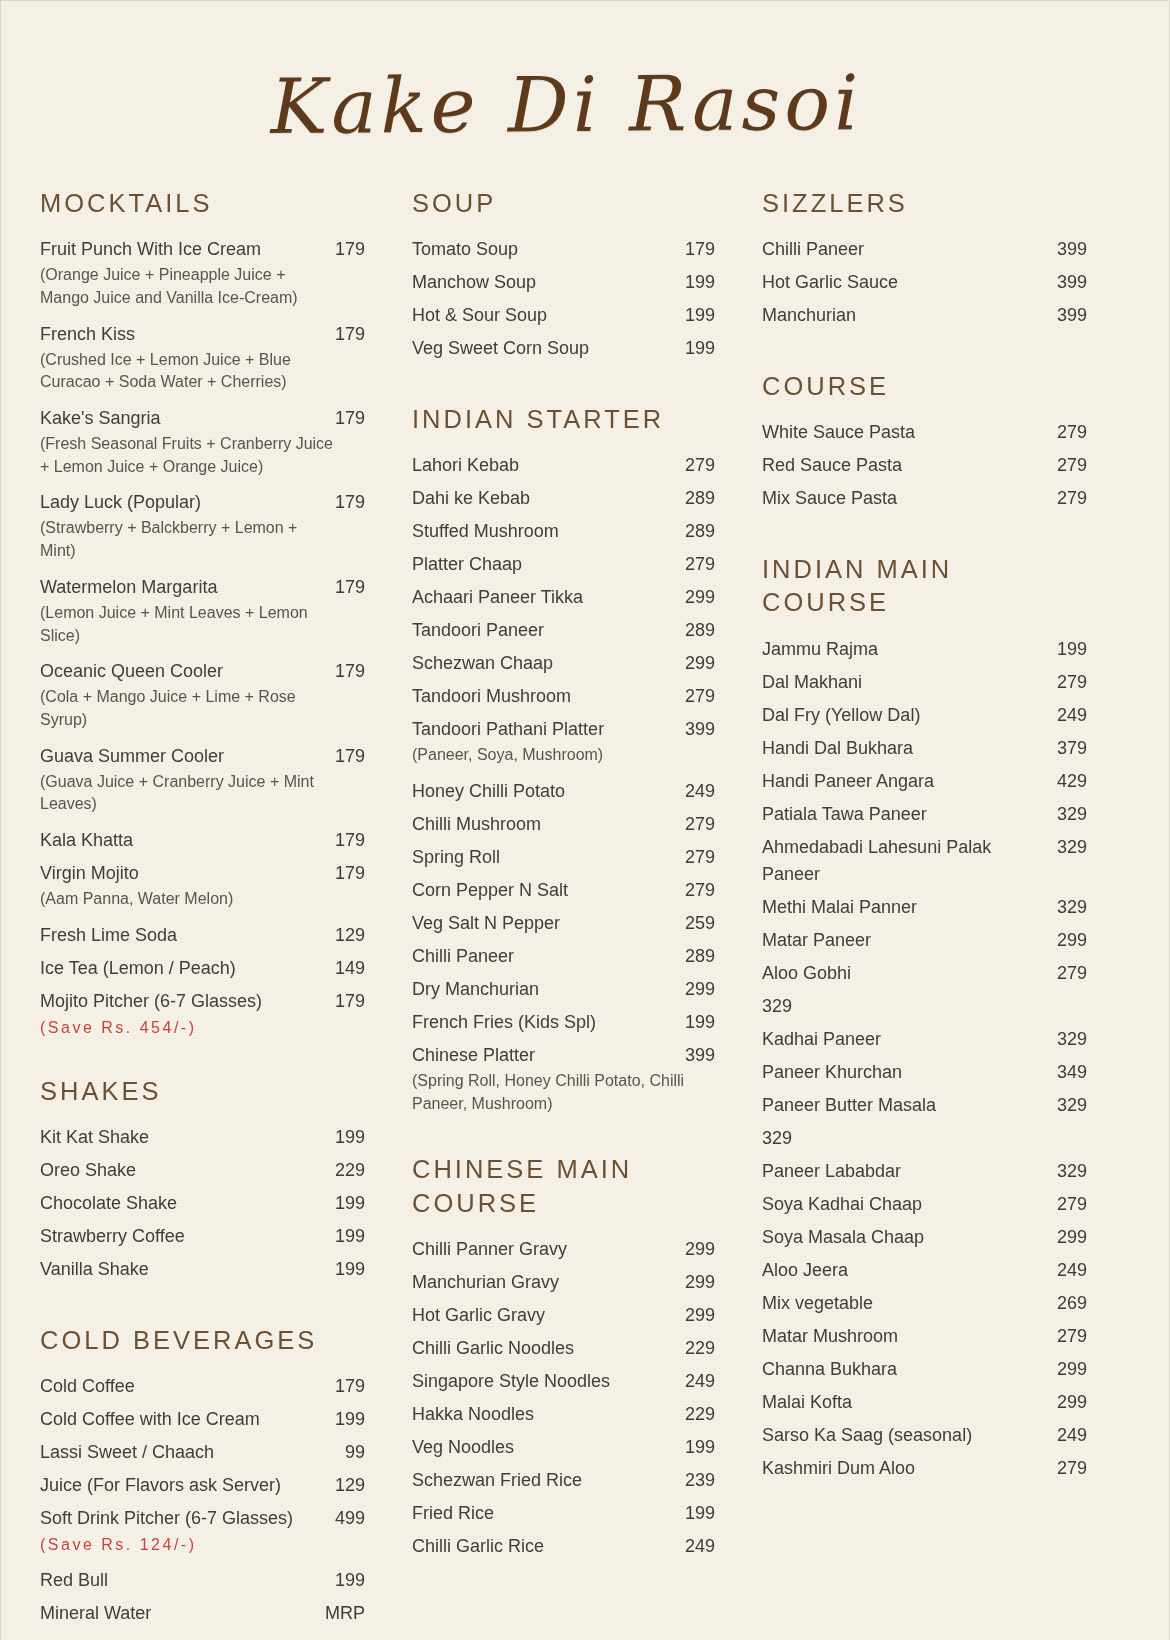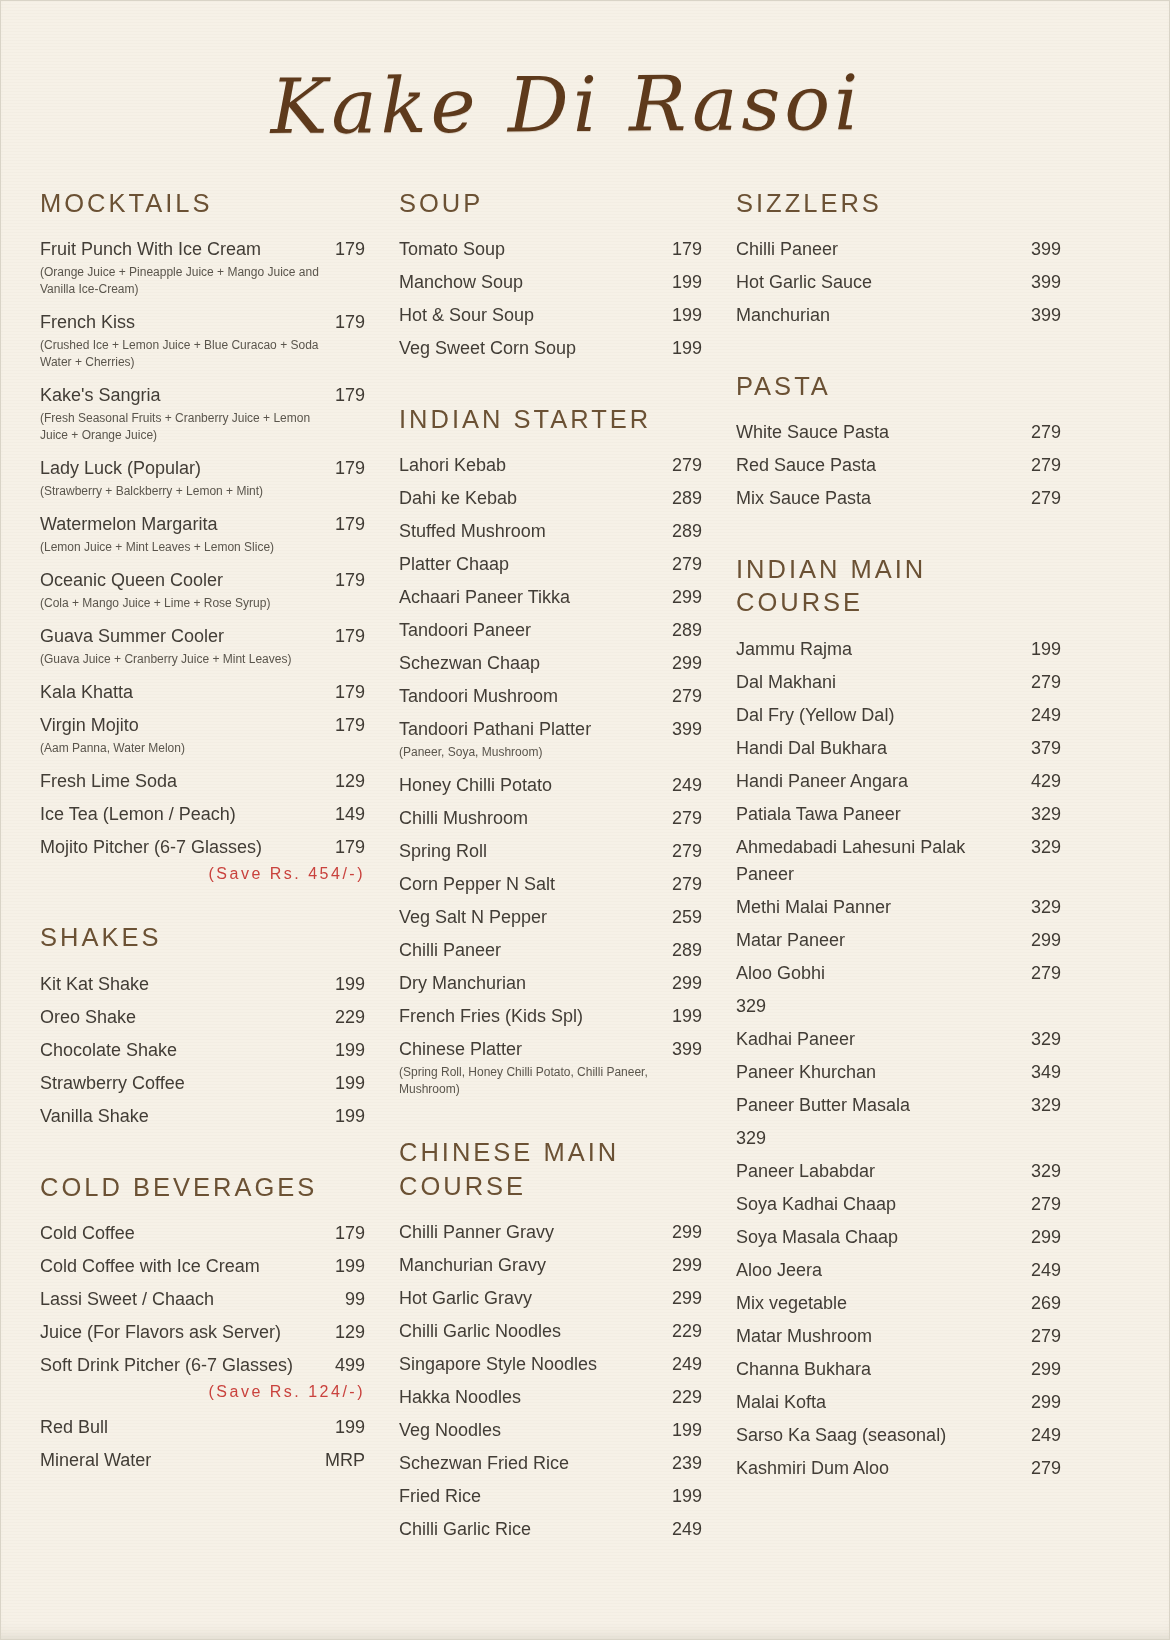--- a/index.html
+++ b/index.html
@@ -27,21 +27,21 @@
     font-size: 76px;
     letter-spacing: 4px;
     color: #5e3a1c;
     margin: 10px 0 38px 0;
     transform: rotate(-0.4deg);
     text-shadow: 0 1px 0 rgba(94,58,28,0.15);
   }
   .menu {
     display: grid;
     grid-template-columns: 325px 303px 325px;
-    column-gap: 34px;
+    column-gap: 47px;
     align-items: start;
   }
   .sec-title {
     font-family: "Liberation Sans", sans-serif;
     font-weight: 400;
     font-size: 25.5px;
     letter-spacing: 3px;
     color: #6b5134;
     line-height: 1.3;
     margin: 38px 0 13px 0;
@@ -53,31 +53,30 @@
     align-items: baseline;
     gap: 10px;
     font-size: 18px;
     line-height: 1.5;
     color: #423d36;
     padding: 3px 0;
   }
   .item-name { flex: 1 1 auto; }
   .item-price { flex: 0 0 auto; text-align: right; color: #403b34; }
   .item-desc {
-    font-size: 12px;
+    font-size: 16px;
     line-height: 1.42;
     color: #5a554c;
     margin: -2px 28px 8px 0;
   }
   .item-note {
     font-size: 16px;
     letter-spacing: 2.5px;
     color: #c9423d;
     margin: 1px 0 10px 0;
-    text-align: right;
   }
 </style>
 </head>
 <body>
 
 <div class="page">
   <h1 class="brand">Kake Di Rasoi</h1>
   <div class="menu">
       <div class="col">
         <section>
@@ -349,21 +348,21 @@
           <div class="item">
             <span class="item-name">Hot Garlic Sauce</span>
             <span class="item-price">399</span>
           </div>
           <div class="item">
             <span class="item-name">Manchurian</span>
             <span class="item-price">399</span>
           </div>
         </section>
         <section>
-          <h2 class="sec-title">PASTA</h2>
+          <h2 class="sec-title">COURSE</h2>
           <div class="item">
             <span class="item-name">White Sauce Pasta</span>
             <span class="item-price">279</span>
           </div>
           <div class="item">
             <span class="item-name">Red Sauce Pasta</span>
             <span class="item-price">279</span>
           </div>
           <div class="item">
             <span class="item-name">Mix Sauce Pasta</span>

